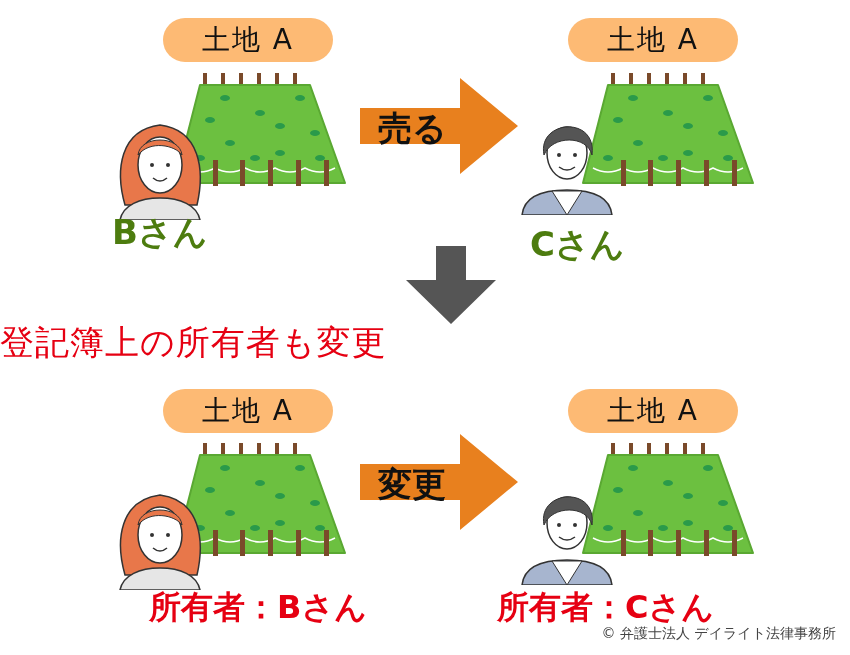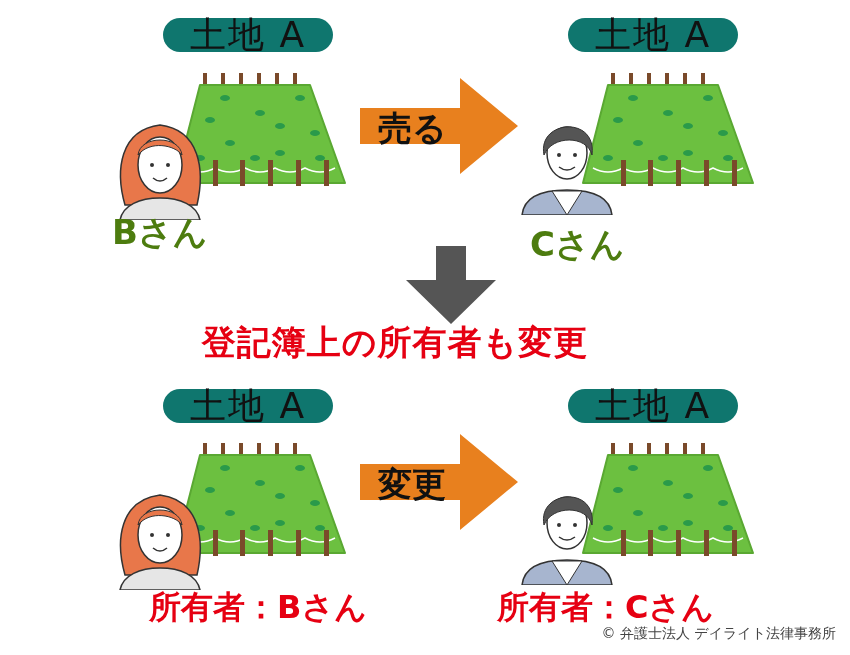--- a/index.html
+++ b/index.html
@@ -1,25 +1,25 @@
 <!DOCTYPE html>
 <html><head>
 <meta charset="utf-8">
 <style>
   html, body { margin:0; padding:0; background:#ffffff; }
   body { width:850px; height:655px; position:relative; overflow:hidden; font-family:"DejaVu Sans", sans-serif; }
-  .land-label { position:absolute; width:170px; height:34px; border-radius:22px; background:#0f766e; display:flex; align-items:center; justify-content:center; font-size:36px; color:#111; letter-spacing:2px; }
+  .land-label { position:absolute; width:170px; height:44px; border-radius:22px; background:#fdba74; display:flex; align-items:center; justify-content:center; font-size:28px; color:#111; letter-spacing:2px; }
   .field { position:absolute; width:180px; height:120px; }
   .person { position:absolute; width:110px; height:110px; }
   .name-black { position:absolute; font-size:34px; font-weight:bold; color:#4d7c0f; }
   .name-red { position:absolute; font-size:32px; font-weight:bold; color:#e60012; white-space:nowrap; }
   .arrow-right { position:absolute; width:160px; height:100px; }
   .arrow-text { position:absolute; font-size:34px; font-weight:bold; color:#111; }
   .down-arrow { position:absolute; width:90px; height:80px; }
-  .center-red { position:absolute; left:0; width:790px; text-align:center; font-size:34px; font-weight:bold; color:#e60012; letter-spacing:1px; }
+  .center-red { position:absolute; left:0; width:790px; text-align:left; font-size:34px; font-weight:normal; color:#e60012; letter-spacing:1px; }
   .copyright { position:absolute; right:14px; bottom:12px; font-size:14px; color:#444; }
 </style>
 </head>
 <body>
 
 <div class="land-label" style="left:163px;top:18px;">土地 A</div>
 <svg class="field" style="left:170px;top:68px;" viewBox="0 0 180 120">
   <g fill="#7a4a2a">
       <rect x="33" y="5" width="4" height="20"></rect>
       <rect x="51" y="5" width="4" height="20"></rect>

